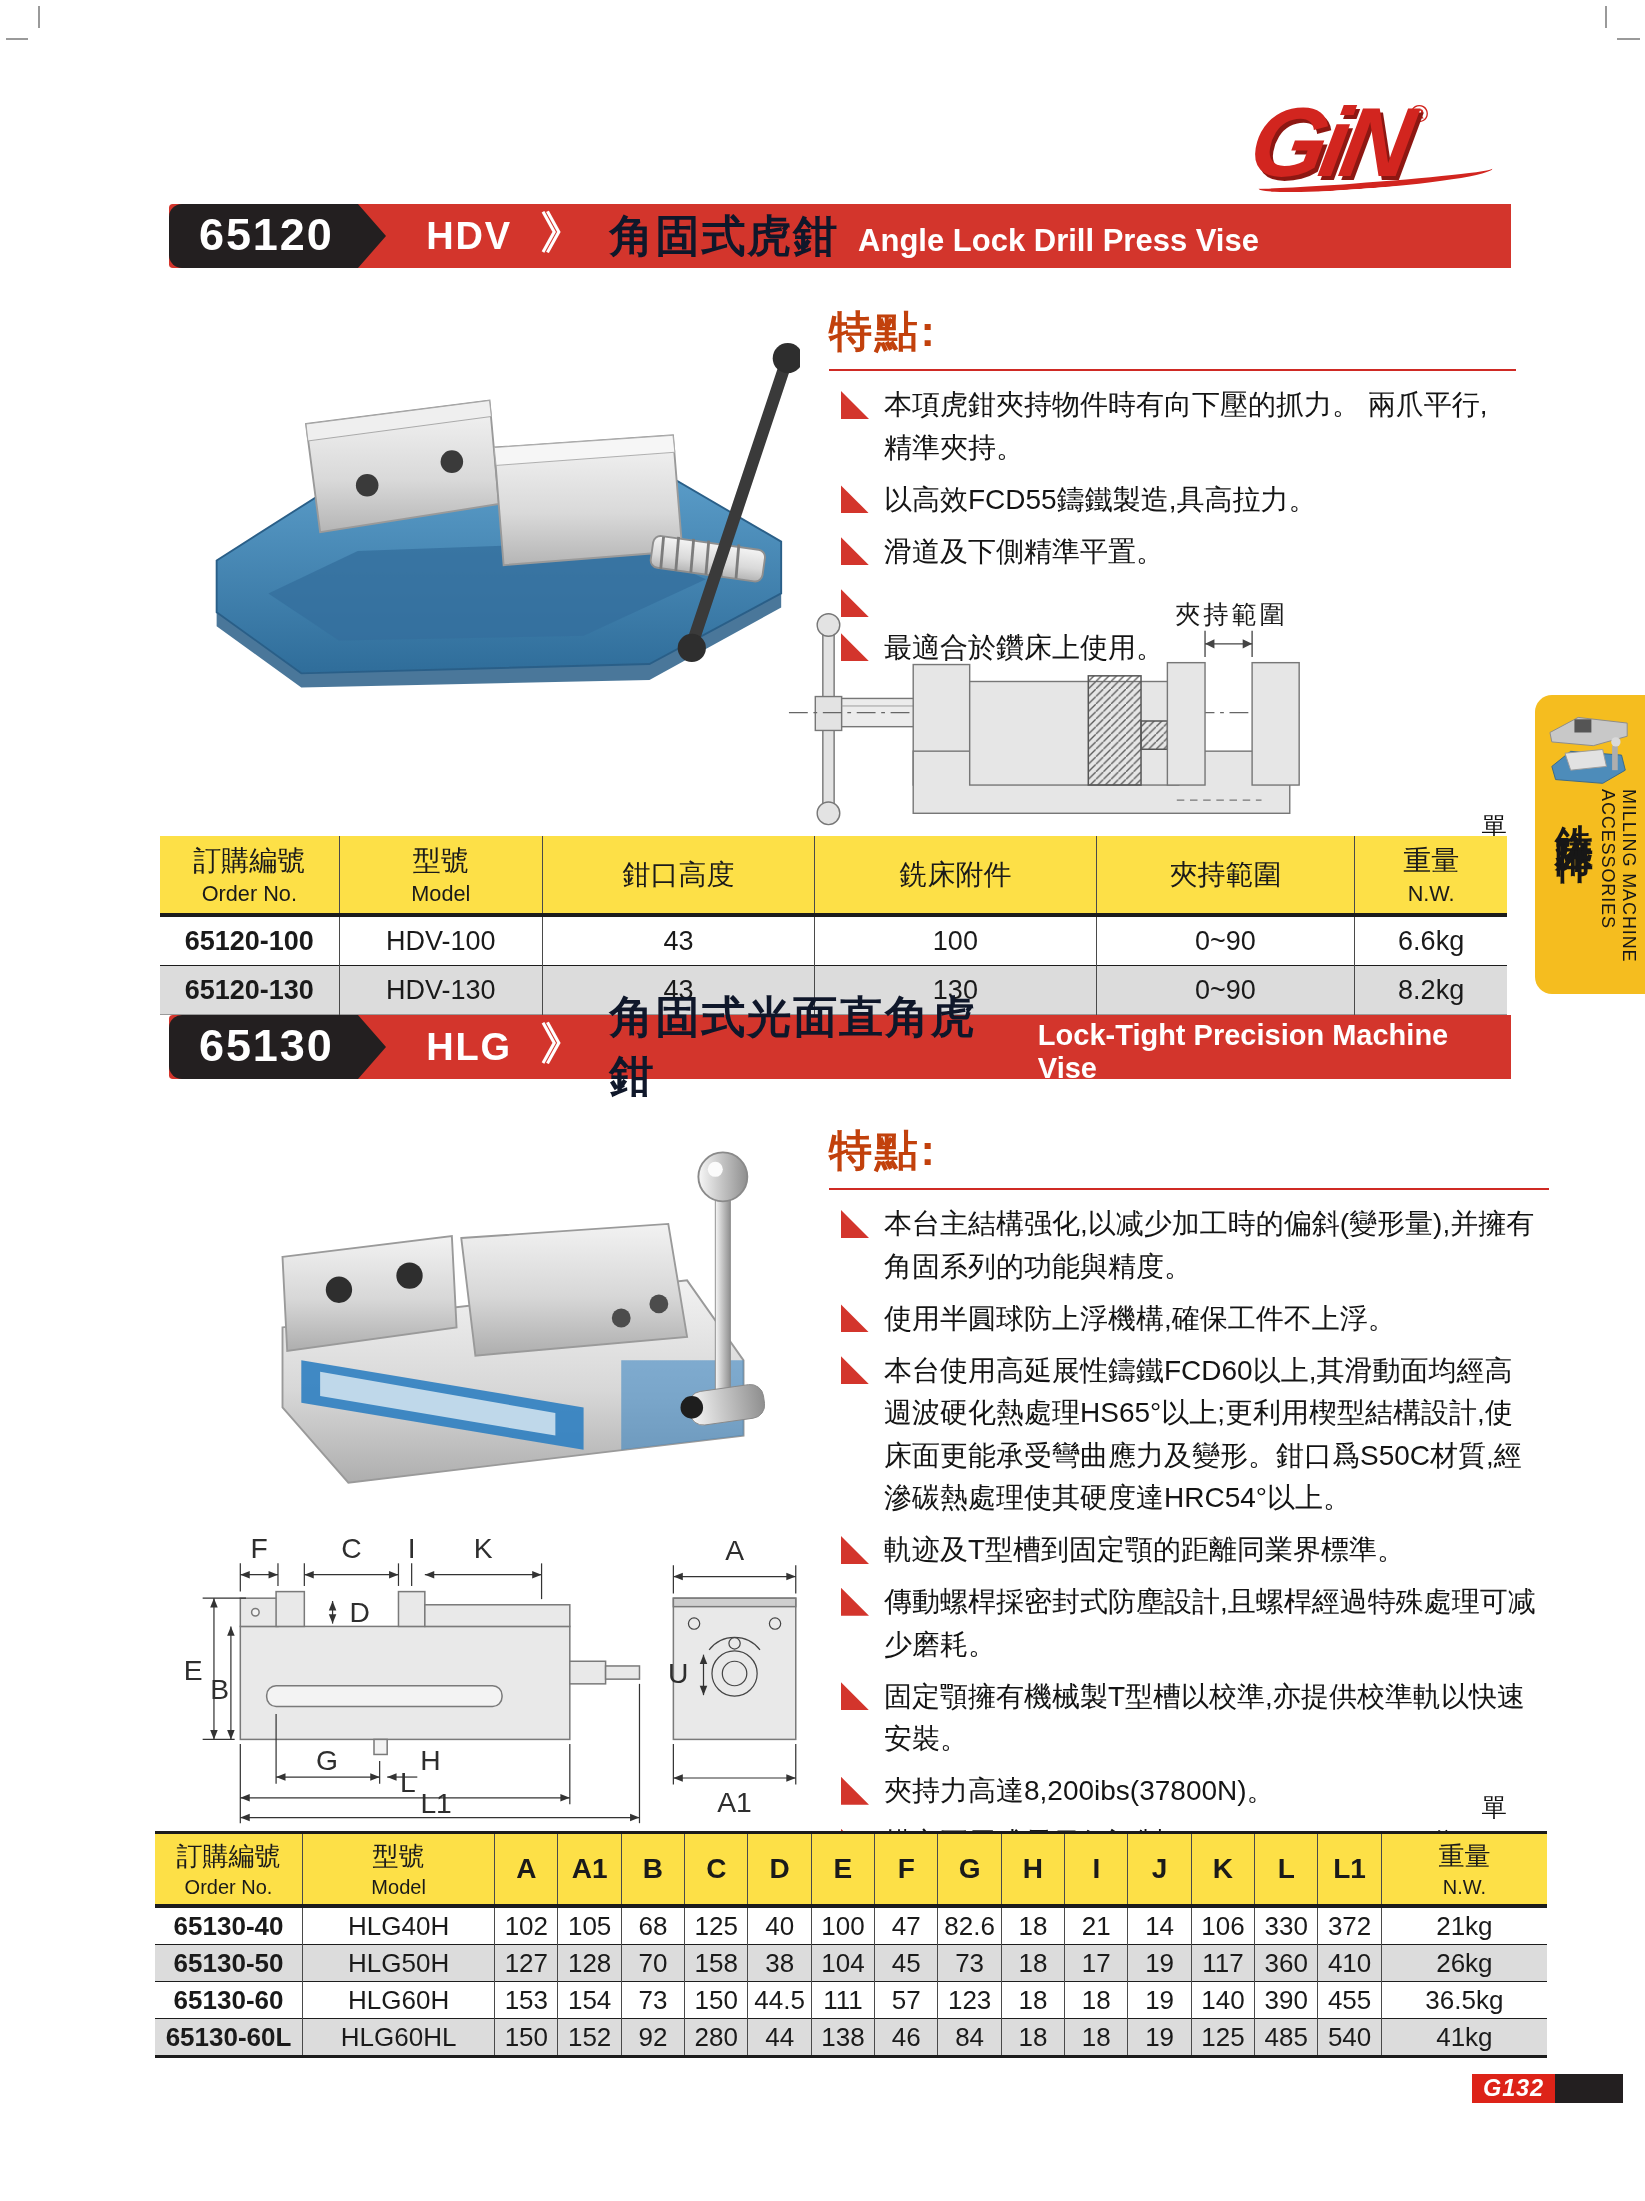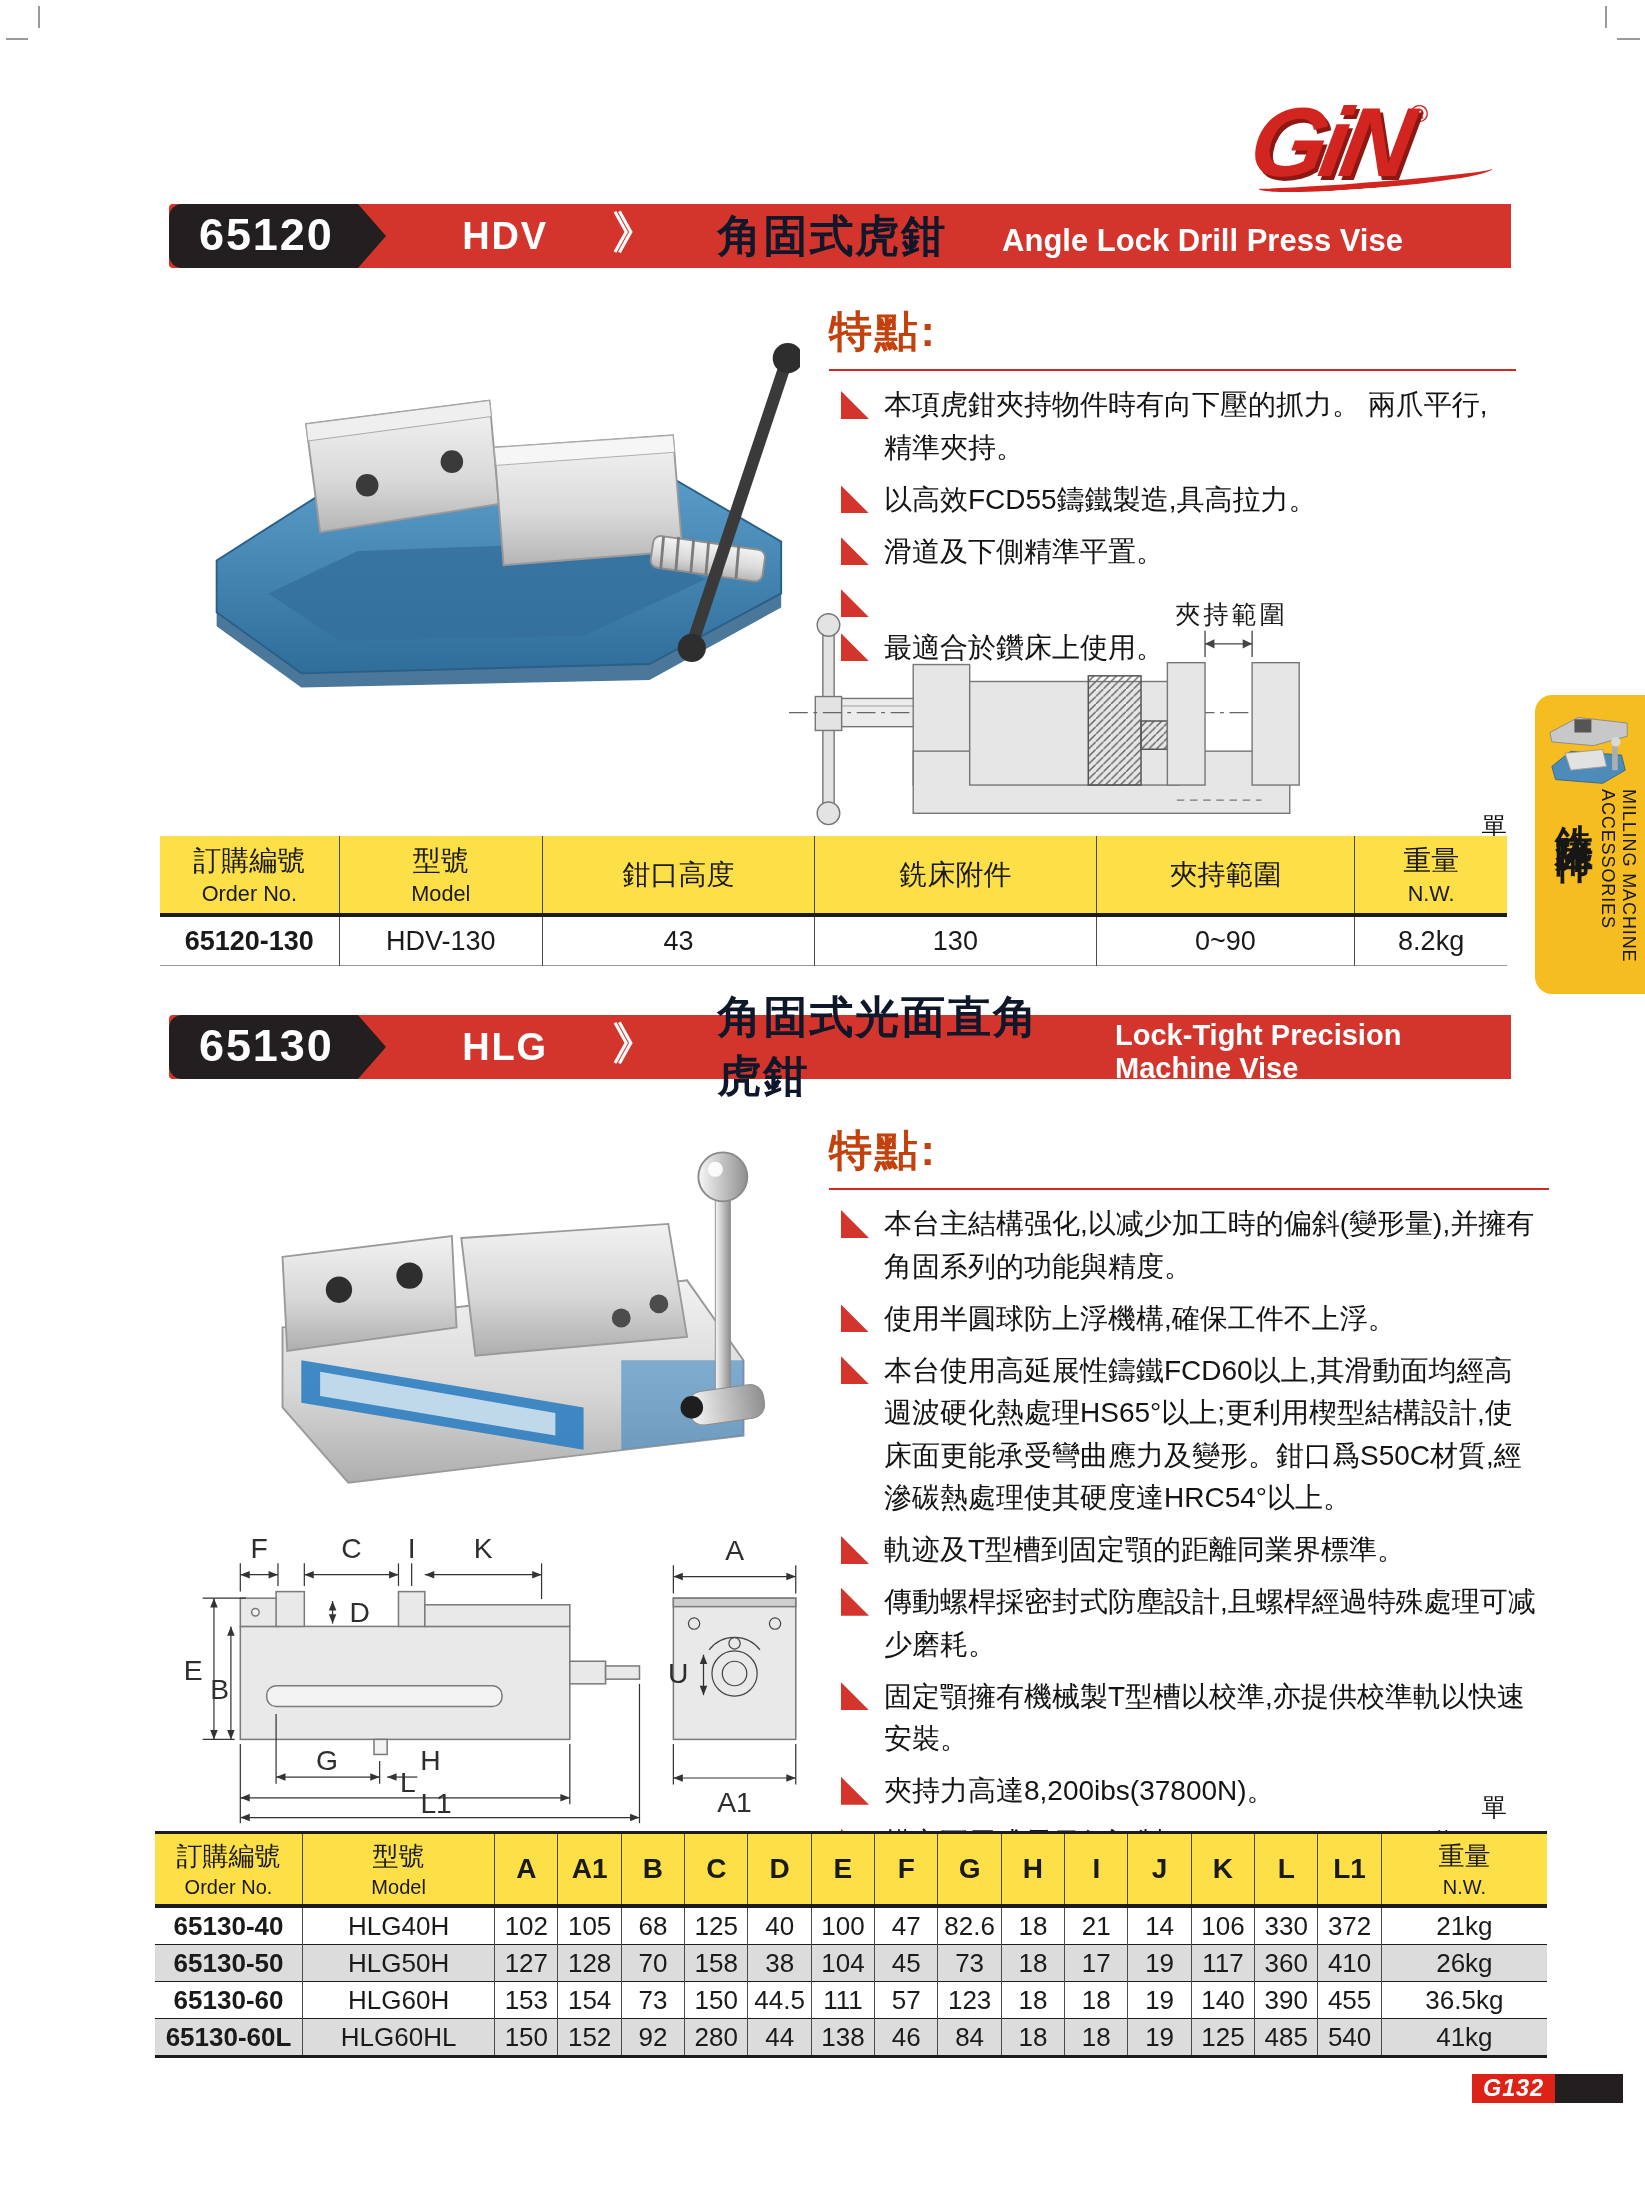--- a/index.html
+++ b/index.html
@@ -14,21 +14,21 @@
   .logo-text {
     font-size:98px; font-weight:900; font-style:italic; letter-spacing:-6.6px;
     color:#d2251f; transform:skewX(-10deg);
     text-shadow:3.8px 3.8px 0 #8d1712;
   }
   .logo-swoosh { position:absolute; left:5.6px; bottom:13px; width:235px; height:13px;
     border-bottom:6.6px solid #d2251f; border-radius:0 0 60% 40%; transform:rotate(-4deg); }
   .logo-r { font-size:24.5px; font-weight:bold; color:#d2251f; margin-left:3.8px; margin-top:-56px; }
   
   .banner { position:absolute; left:169px; width:1342px; height:64px; background:#d3352c;
-    display:flex; align-items:center; border-radius:3.8px 0 0 3.8px;gap:36px; }
+    display:flex; align-items:center; border-radius:3.8px 0 0 3.8px; }
   .code-tag { position:relative; height:64px; background:#231f20; color:#fff;
     font-size:45px; font-weight:800; line-height:62px; padding:0 24.5px 0 30px;
     border-radius:13px 0 0 13px; letter-spacing:1.9px; }
   .code-tag::after { content:""; position:absolute; right:-28px; top:0;
     border-top:32px solid transparent; border-bottom:32px solid transparent;
     border-left:28px solid #231f20; }
   .series { color:#fff; font-size:38px; font-weight:bold; margin-left:68px; letter-spacing:1.9px; }
   .chev { color:#fff; font-size:45px; font-weight:bold; margin:0 24.5px 5.6px 28px; }
   .title-zh { color:#0f172a; font-size:44px; font-weight:bold; letter-spacing:1.9px; }
   .title-en { color:#fff; font-size:31px; font-weight:bold; margin-left:19px; padding-top:9.4px; }
@@ -240,20 +240,28 @@
         <th>
             <div class="th-zh">夾持範圍</div>
           </th>
         <th>
             <div class="th-zh">重量</div>
             <div class="th-en">N.W.</div>
           </th>
       </tr>
     </thead>
     <tbody>
+        <tr>
+          <td>65120-100</td>
+          <td>HDV-100</td>
+          <td>43</td>
+          <td>100</td>
+          <td>0~90</td>
+          <td>6.6kg</td>
+        </tr>
         <tr>
           <td>65120-130</td>
           <td>HDV-130</td>
           <td>43</td>
           <td>130</td>
           <td>0~90</td>
           <td>8.2kg</td>
         </tr>
       </tbody>
   </table>

